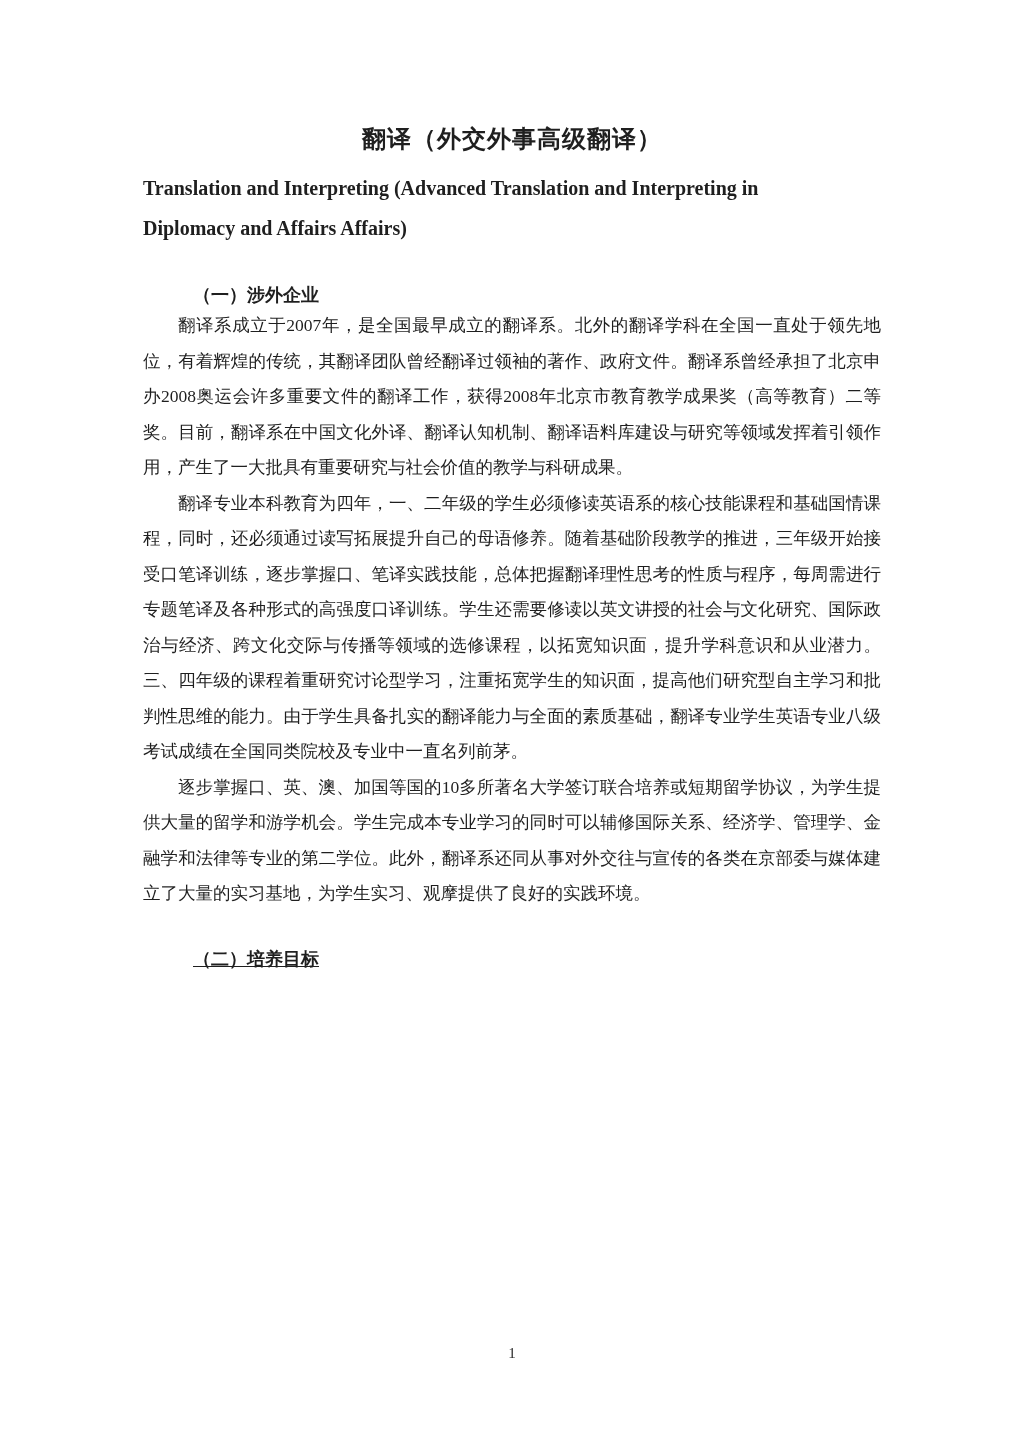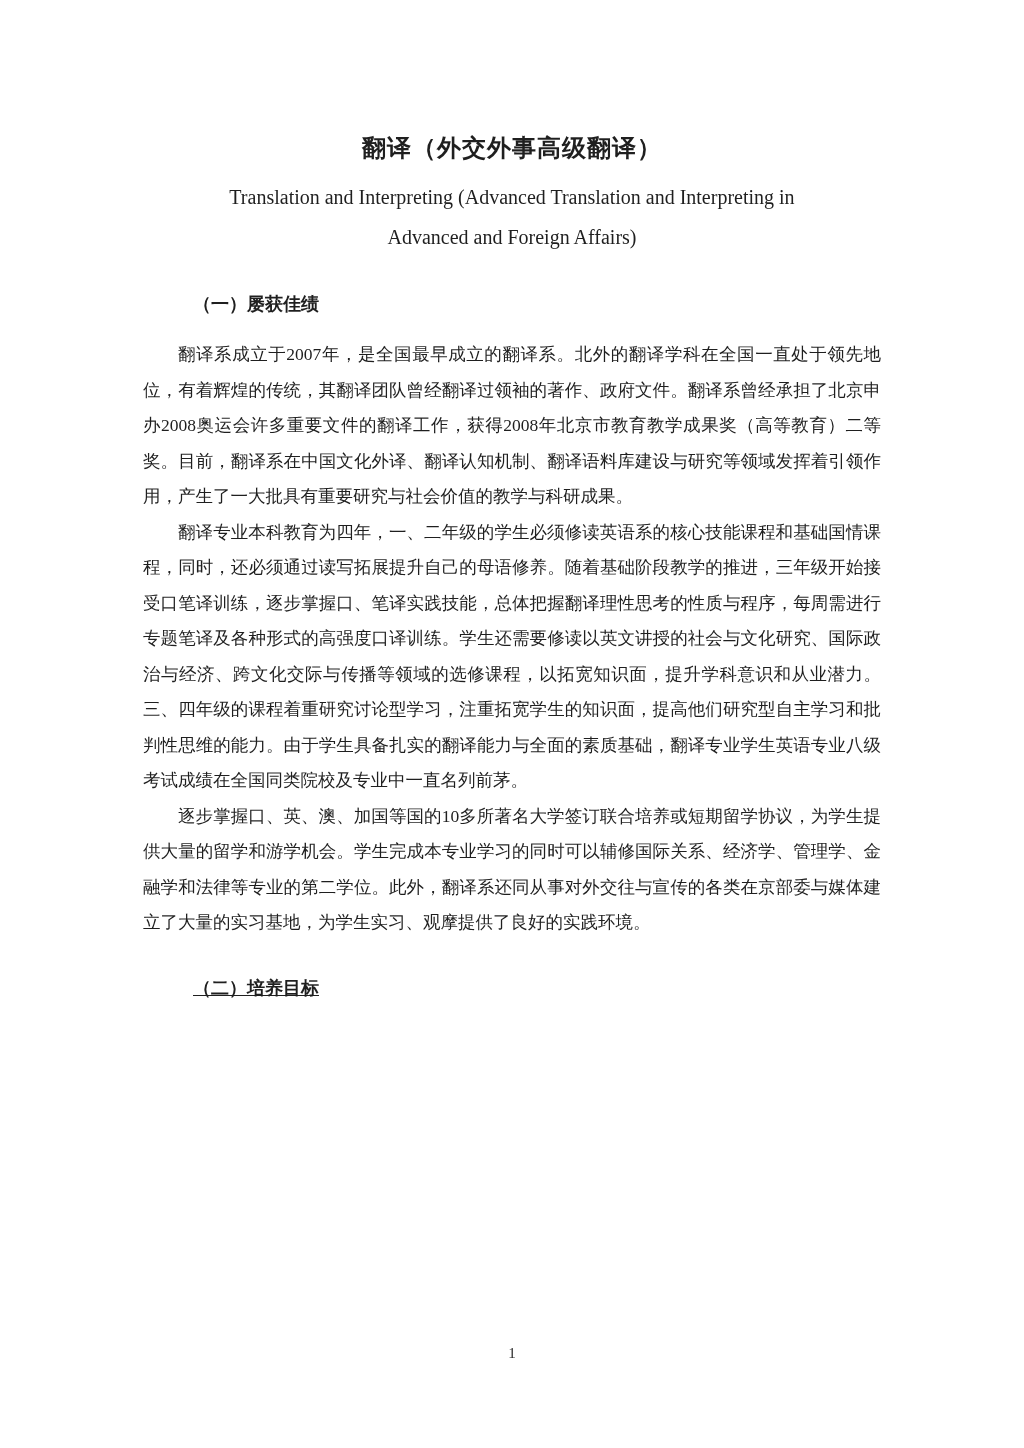--- a/index.html
+++ b/index.html
@@ -14,56 +14,55 @@
     margin: 0 auto;
     background: #ffffff;
     overflow: hidden;
     font-family: "Liberation Serif", "DejaVu Serif", serif;
     color: #1f1f1f;
   }
   .content {
     position: absolute;
     left: 143px;
     right: 143px;
-    top: 13px;
+    top: 4px;
   }
   .title-zh {
     margin: 118px 0 0 0;
     text-align: center;
     font-size: 24px;
     font-weight: bold;
     line-height: 34px;
     letter-spacing: 1px;
   }
   .title-en {
     margin: 12px 0 0 0;
-    text-align: center;
+    text-align: left;
     font-size: 20px;
-    font-weight: normal;
+    font-weight: bold;
     line-height: 40px;
   }
   .title-en .en-line {
     display: block;
   }
   .section-heading {
     margin: 34px 0 0 0;
     padding-left: 50px;
     font-size: 18px;
     font-weight: bold;
     line-height: 26px;
   }
   .body-para {
     margin: 0;
     font-size: 17.5px;
     line-height: 35.5px;
     text-align: justify;
     text-indent: 2em;
   }
   .body-para.first {
-    margin-top: 20px;
   }
   .section-block + .section-block {
     margin-top: 0;
     text-decoration: underline;
   }
   .page-number {
     position: absolute;
     left: 0;
     right: 0;
     bottom: 86px;
@@ -75,25 +74,25 @@
 </head>
 <body>
 
 <div class="page">
   <div class="content">
 
     <h1 class="title-zh">翻译（外交外事高级翻译）</h1>
 
     <h2 class="title-en">
       <span class="en-line">Translation and Interpreting (Advanced Translation and Interpreting in</span>
-      <span class="en-line">Advanced and Foreign Affairs)</span>
+      <span class="en-line">Diplomacy and Affairs Affairs)</span>
     </h2>
 
     <div class="section-block">
-      <h3 class="section-heading">（一）屡获佳绩</h3>
+      <h3 class="section-heading">（一）涉外企业</h3>
       <p class="body-para first">翻译系成立于2007年，是全国最早成立的翻译系。北外的翻译学科在全国一直处于领先地位，有着辉煌的传统，其翻译团队曾经翻译过领袖的著作、政府文件。翻译系曾经承担了北京申办2008奥运会许多重要文件的翻译工作，获得2008年北京市教育教学成果奖（高等教育）二等奖。目前，翻译系在中国文化外译、翻译认知机制、翻译语料库建设与研究等领域发挥着引领作用，产生了一大批具有重要研究与社会价值的教学与科研成果。</p>
       <p class="body-para">翻译专业本科教育为四年，一、二年级的学生必须修读英语系的核心技能课程和基础国情课程，同时，还必须通过读写拓展提升自己的母语修养。随着基础阶段教学的推进，三年级开始接受口笔译训练，逐步掌握口、笔译实践技能，总体把握翻译理性思考的性质与程序，每周需进行专题笔译及各种形式的高强度口译训练。学生还需要修读以英文讲授的社会与文化研究、国际政治与经济、跨文化交际与传播等领域的选修课程，以拓宽知识面，提升学科意识和从业潜力。三、四年级的课程着重研究讨论型学习，注重拓宽学生的知识面，提高他们研究型自主学习和批判性思维的能力。由于学生具备扎实的翻译能力与全面的素质基础，翻译专业学生英语专业八级考试成绩在全国同类院校及专业中一直名列前茅。</p>
       <p class="body-para">逐步掌握口、英、澳、加国等国的10多所著名大学签订联合培养或短期留学协议，为学生提供大量的留学和游学机会。学生完成本专业学习的同时可以辅修国际关系、经济学、管理学、金融学和法律等专业的第二学位。此外，翻译系还同从事对外交往与宣传的各类在京部委与媒体建立了大量的实习基地，为学生实习、观摩提供了良好的实践环境。</p>
     </div>
 
     <div class="section-block">
       <h3 class="section-heading">（二）培养目标</h3>
     </div>
 
   </div>

